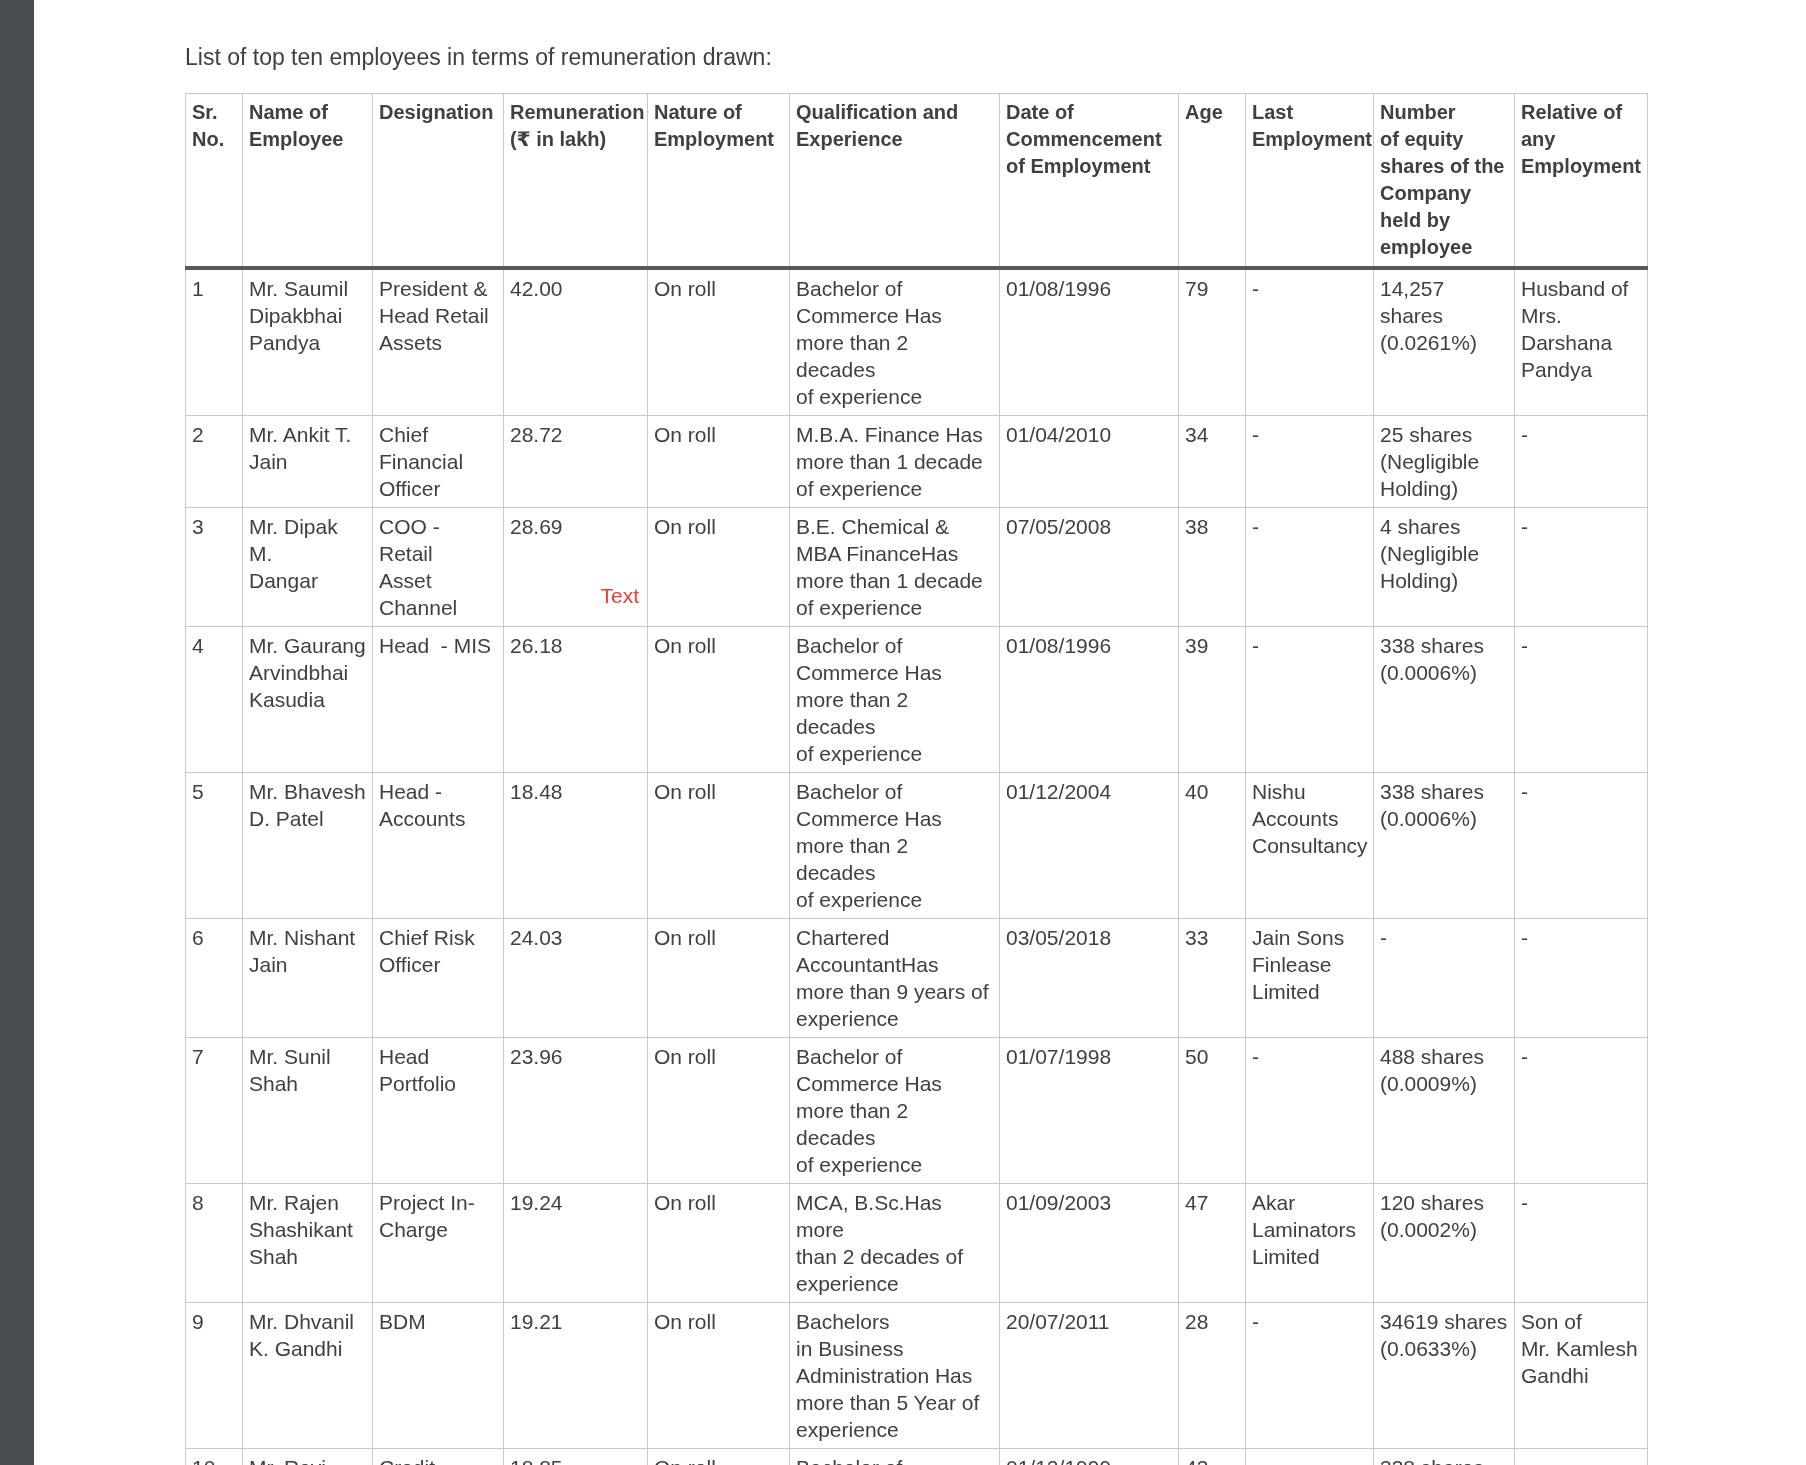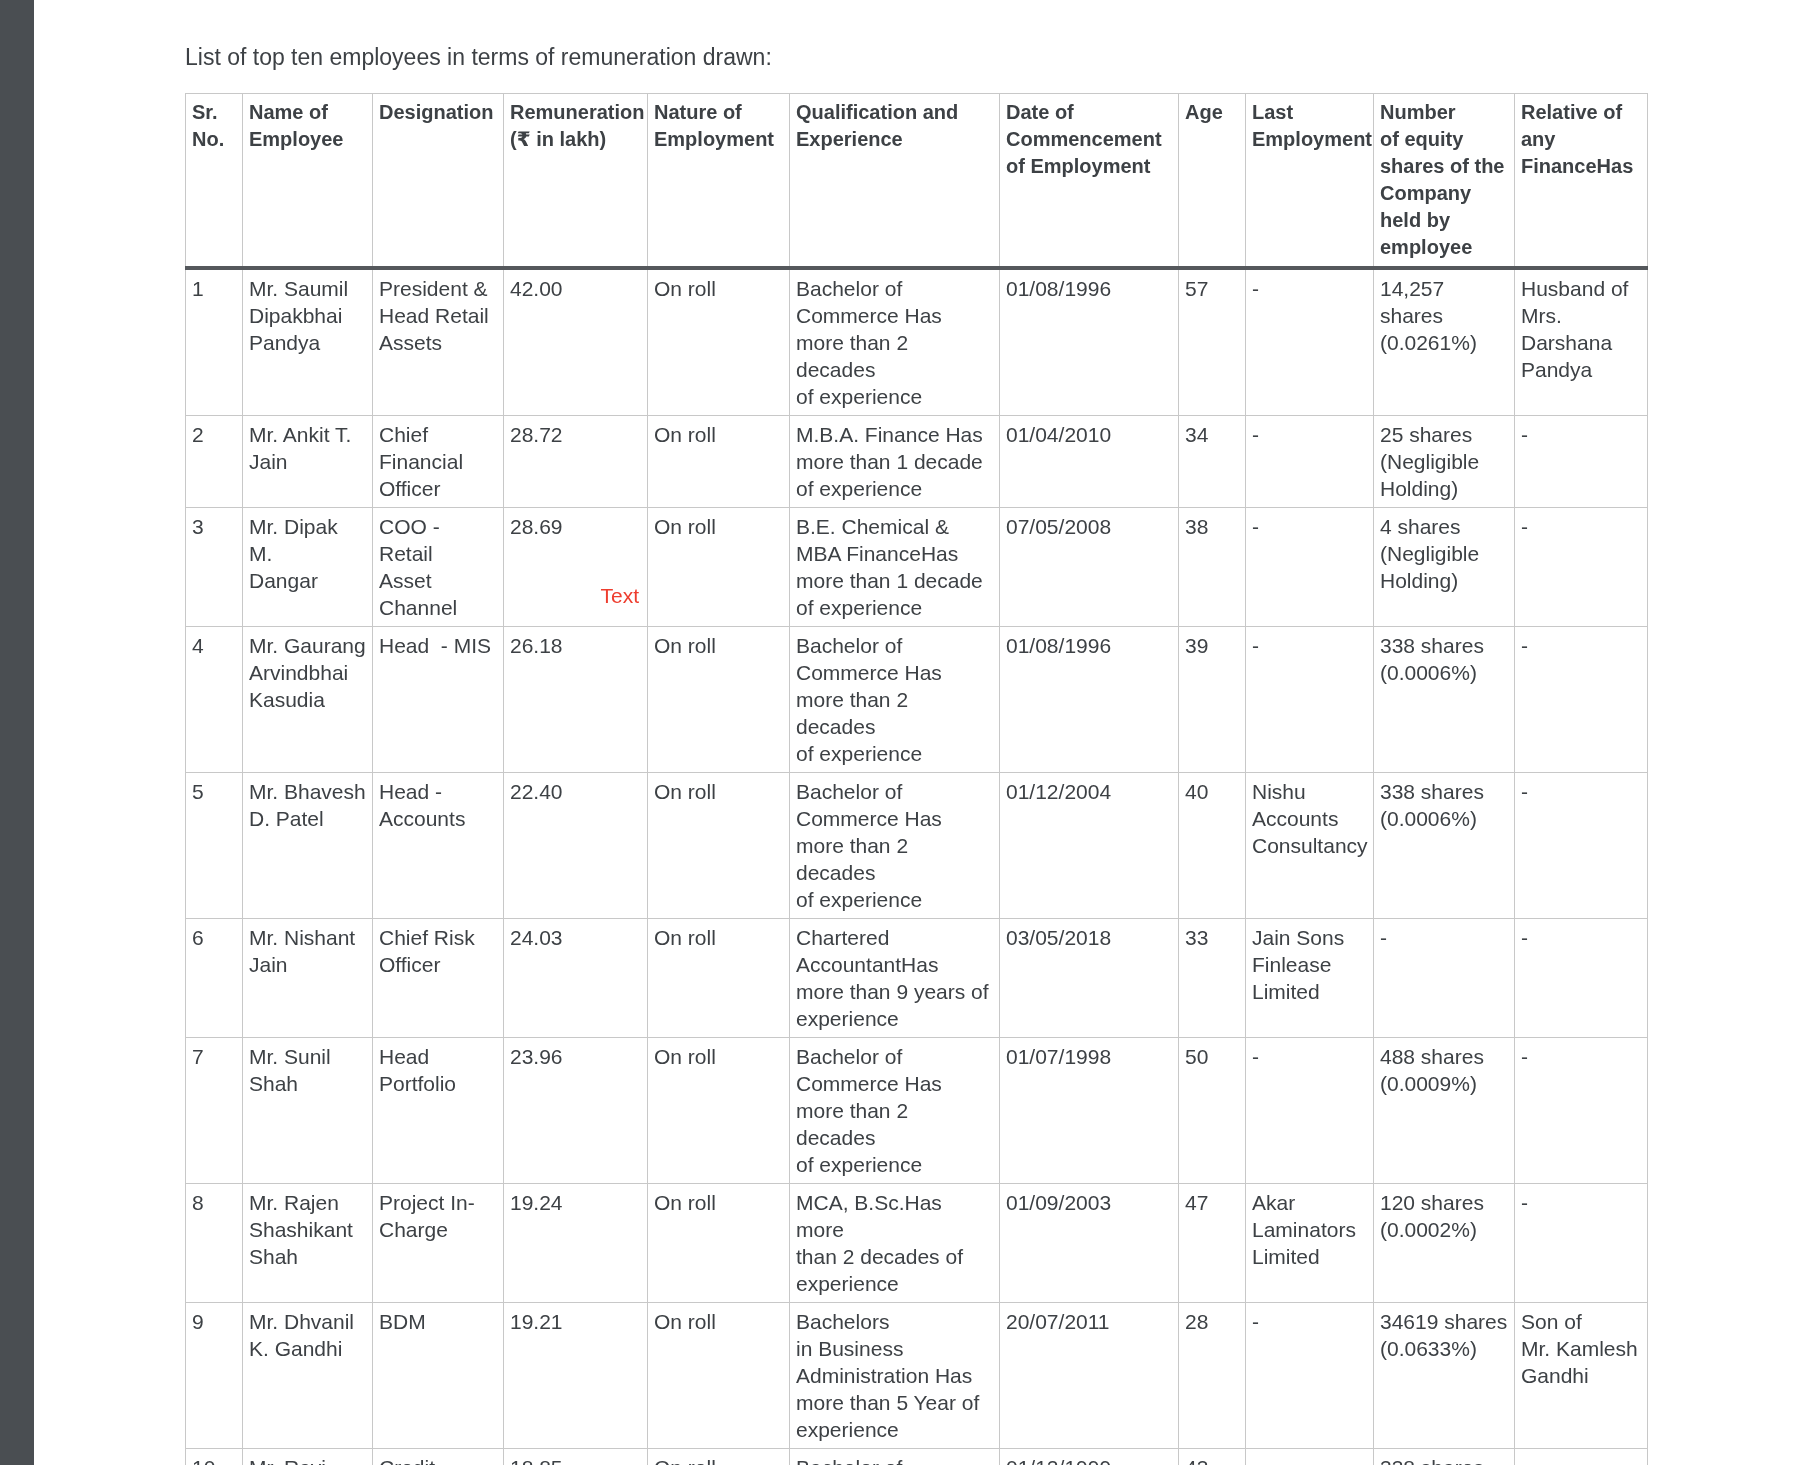--- a/index.html
+++ b/index.html
@@ -96,40 +96,40 @@
             <th>Age</th>
             <th>Last
 Employment</th>
             <th>Number
 of equity
 shares of the
 Company
 held by
 employee</th>
             <th>Relative of
-any FinanceHas</th>
+any Employment</th>
           </tr>
       </thead>
       <tbody id="table-body">
           <tr>
             <td>1</td>
             <td>Mr. Saumil
 Dipakbhai
 Pandya</td>
             <td>President &amp;
 Head Retail
 Assets</td>
             <td>42.00</td>
             <td>On roll</td>
             <td>Bachelor of
 Commerce Has
 more than 2 decades
 of experience</td>
             <td>01/08/1996</td>
-            <td>57</td>
+            <td>79</td>
             <td>-</td>
             <td>14,257 shares
 (0.0261%)</td>
             <td>Husband of
 Mrs. Darshana
 Pandya</td>
           </tr>
           <tr>
             <td>2</td>
             <td>Mr. Ankit T.
@@ -189,21 +189,21 @@
             <td>338 shares
 (0.0006%)</td>
             <td>-</td>
           </tr>
           <tr>
             <td>5</td>
             <td>Mr. Bhavesh
 D. Patel</td>
             <td>Head -
 Accounts</td>
-            <td>22.40</td>
+            <td>18.48</td>
             <td>On roll</td>
             <td>Bachelor of
 Commerce Has
 more than 2 decades
 of experience</td>
             <td>01/12/2004</td>
             <td>40</td>
             <td>Nishu
 Accounts
 Consultancy</td>

